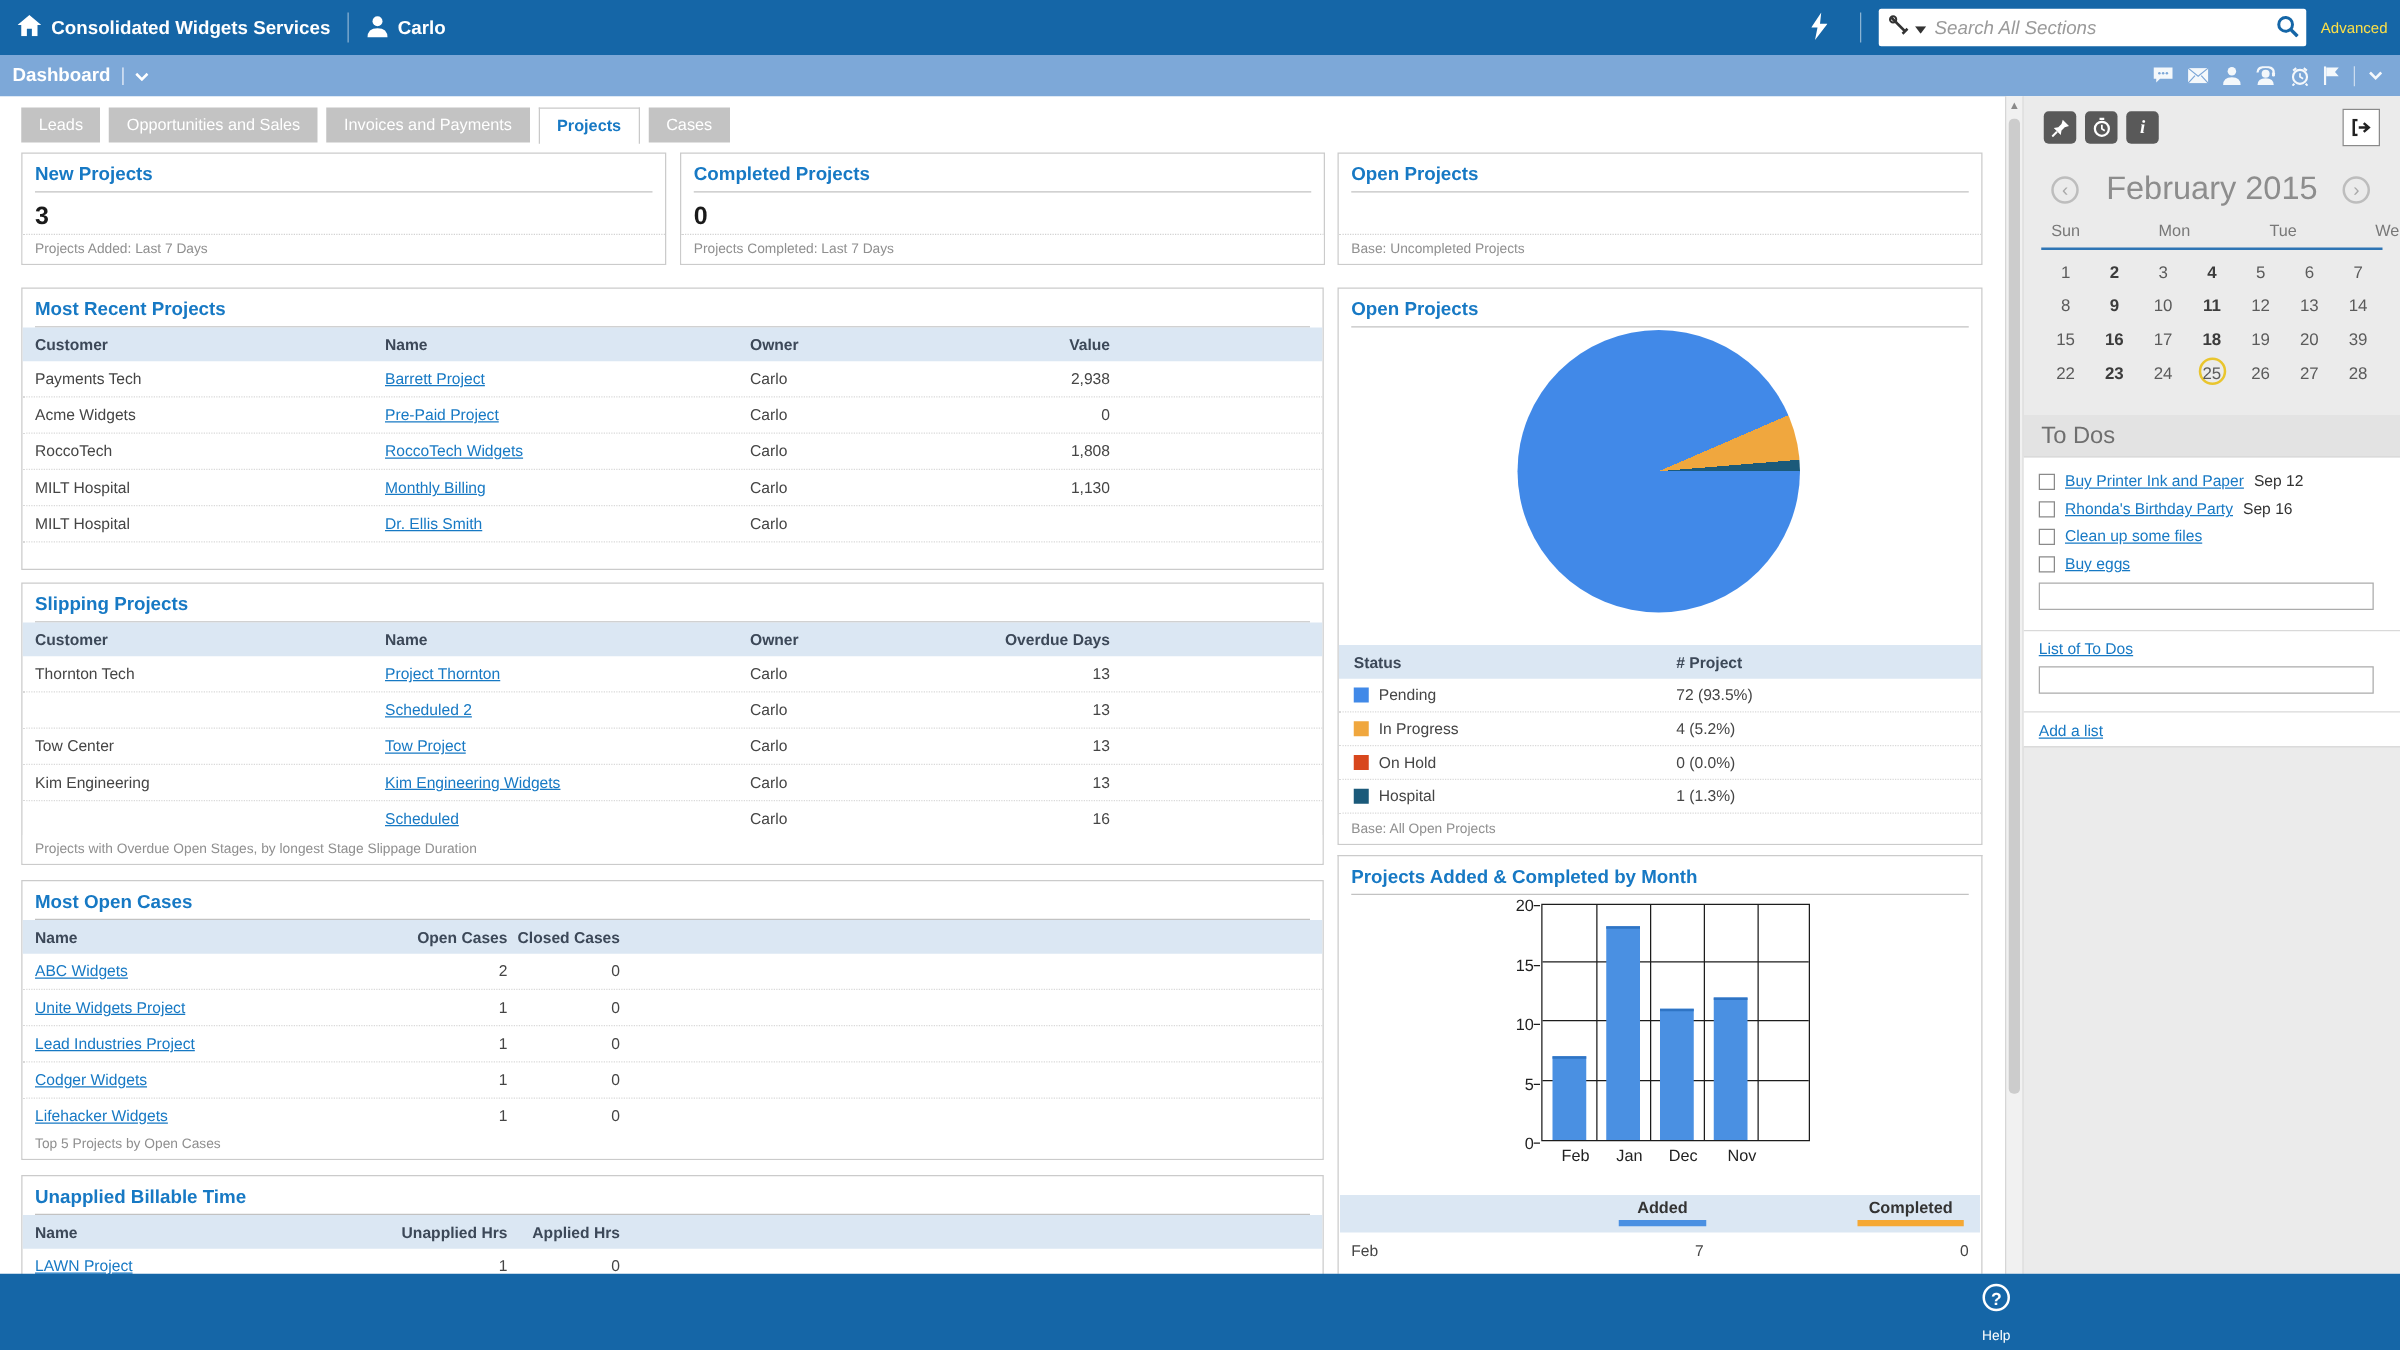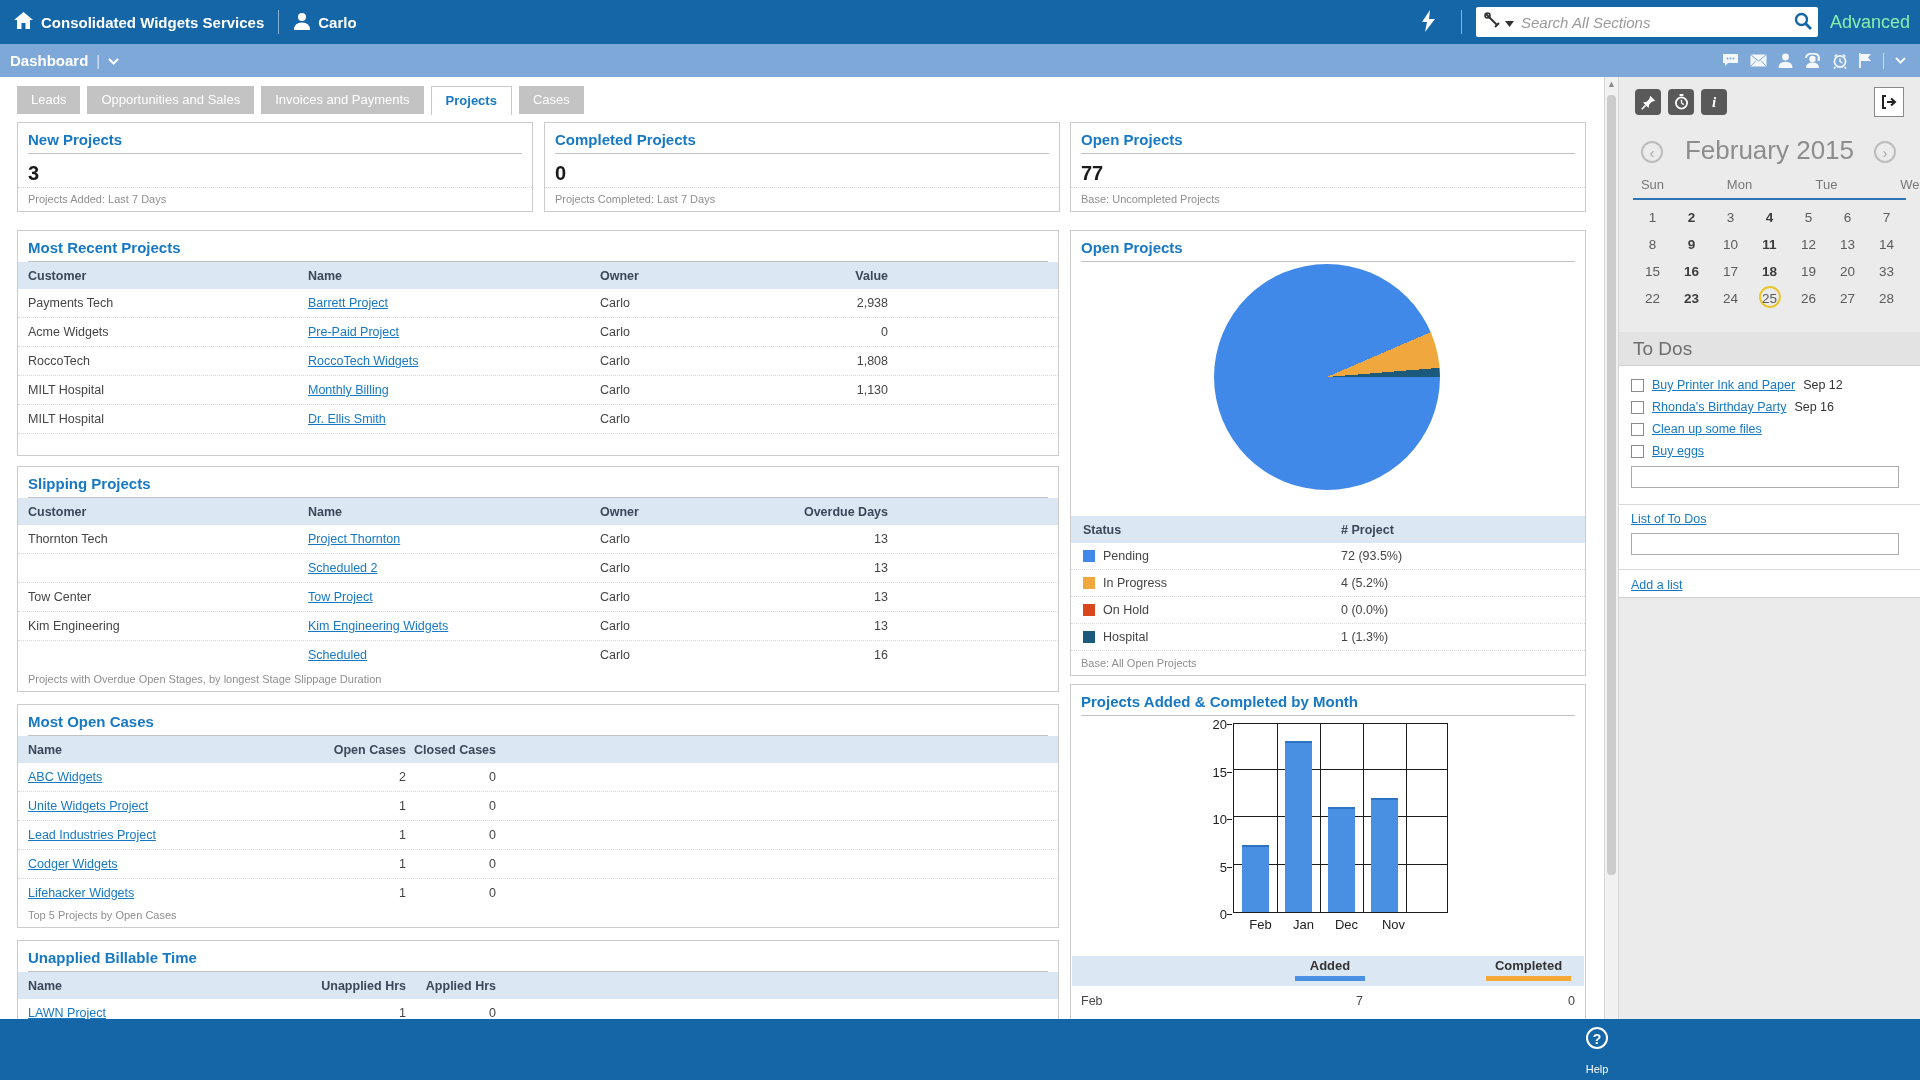--- a/index.html
+++ b/index.html
@@ -14,21 +14,21 @@
   .tb-title{font-size:15px;font-weight:bold;}
   .tb-sep{width:1px;height:24px;background:rgba(255,255,255,.5);margin:0 14px;}
   .tb-user{font-size:15px;font-weight:bold;margin-left:7px;cursor:pointer;}
   .tb-right{position:absolute;right:0;top:0;height:44px;display:flex;align-items:center;}
   .bolt{margin-right:12px;cursor:pointer;}
   .searchbox{width:342px;height:30px;background:#fff;border-radius:2px;display:flex;
              align-items:center;padding:0 6px;margin-right:12px;}
   .searchbox input{flex:1;border:0;outline:none;font-style:italic;font-size:15px;color:#555;
                    font-family:"Liberation Sans",sans-serif;min-width:0;}
   .searchbox input::placeholder{color:#9a9a9a;}
-  .adv{color:#86efac;font-size:18px;margin-right:10px;cursor:pointer;}
+  .adv{color:#fde047;font-size:12px;margin-right:10px;cursor:pointer;}
 
   
   .navbar{position:absolute;left:0;top:44px;width:1920px;height:33px;background:#7da8d8;
           display:flex;align-items:center;color:#fff;}
   .nb-title{font-size:15px;font-weight:bold;margin-left:10px;}
   .nb-sep{color:#d7e4f4;margin:0 8px;font-size:15px;}
   .nb-right{position:absolute;right:14px;top:0;height:33px;display:flex;align-items:center;gap:11px;}
   .nb-right svg{opacity:.92;cursor:pointer;}
   .nb-vr{width:1px;height:16px;background:rgba(255,255,255,.6);}
 
@@ -243,21 +243,20 @@
     <div class="big-num">3</div>
     <div class="card-foot">Projects Added: Last 7 Days</div>
   </div>
   <div class="card" style="left:544px;top:122px;width:516px;height:90px;">
     <div class="card-title">Completed Projects</div>
     <div class="big-num">0</div>
     <div class="card-foot">Projects Completed: Last 7 Days</div>
   </div>
   <div class="card" style="left:1070px;top:122px;width:516px;height:90px;">
     <div class="card-title">Open Projects</div>
-    <div class="big-num">77</div>
     <div class="card-foot">Base: Uncompleted Projects</div>
   </div>
 
   <div class="card" style="left:17px;top:230px;width:1042px;height:226px;">
     <div class="card-title">Most Recent Projects</div>
     <div class="tbl tbl-proj">
         <div class="thead">
           <span class="c0">Customer</span>
           <span class="c1">Name</span>
           <span class="c2">Owner</span>
@@ -547,21 +546,21 @@
           <div class="cal-day"><span>13</span></div>
           <div class="cal-day"><span>14</span></div>
         </div>
         <div class="cal-week">
           <div class="cal-day"><span>15</span></div>
           <div class="cal-day ev"><span>16</span></div>
           <div class="cal-day"><span>17</span></div>
           <div class="cal-day ev"><span>18</span></div>
           <div class="cal-day"><span>19</span></div>
           <div class="cal-day"><span>20</span></div>
-          <div class="cal-day"><span>33</span></div>
+          <div class="cal-day"><span>39</span></div>
         </div>
         <div class="cal-week">
           <div class="cal-day"><span>22</span></div>
           <div class="cal-day ev"><span>23</span></div>
           <div class="cal-day"><span>24</span></div>
           <div class="cal-day sel"><span>25</span></div>
           <div class="cal-day"><span>26</span></div>
           <div class="cal-day"><span>27</span></div>
           <div class="cal-day"><span>28</span></div>
         </div>

